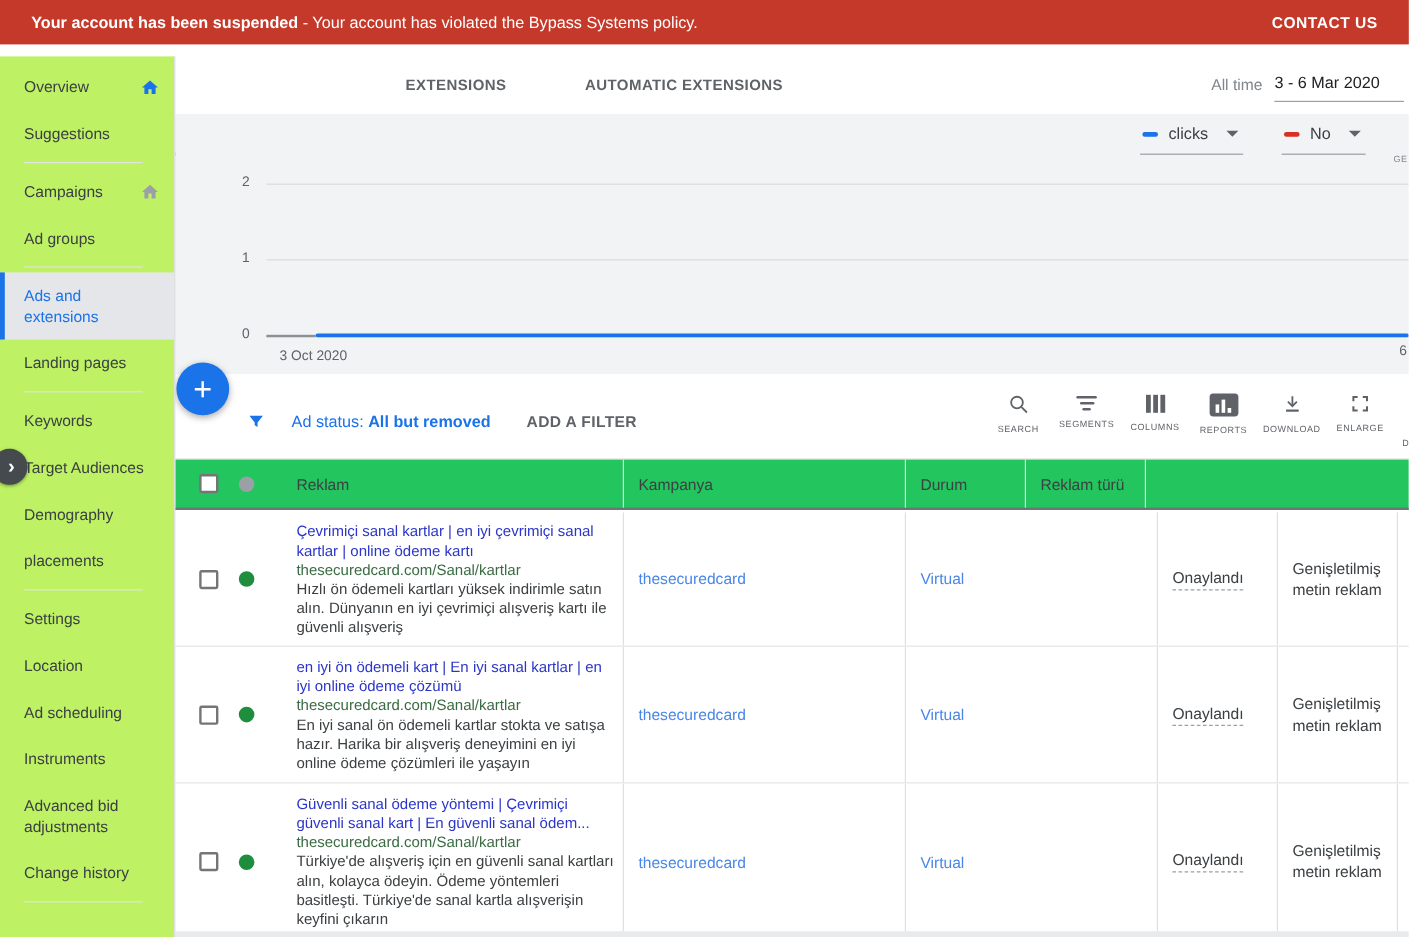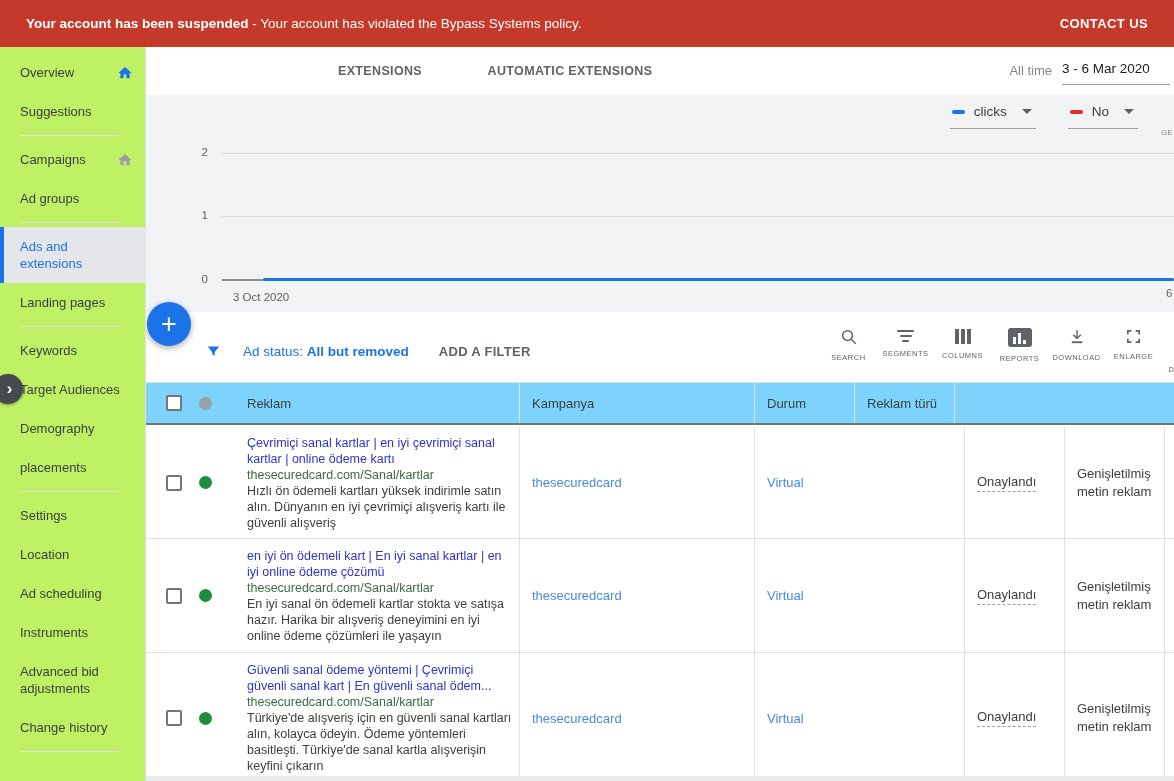--- a/index.html
+++ b/index.html
@@ -4,21 +4,21 @@
 <style>
   * { box-sizing: border-box; }
   html,body { margin:0; padding:0; }
   body {
     width:1174px; height:781px; position:relative; overflow:hidden;
     font-family:"Liberation Sans", sans-serif; background:#fff; color:#3c4043;
   }
 
   
   .banner {
-    position:absolute; top:0; left:0; right:0; height:47px;
+    position:absolute; top:0; left:0; right:0; height:37px;
     background:#c5392b; color:#fff; display:flex; align-items:center;
     justify-content:space-between; padding:0 26px; font-size:13.5px; z-index:20;
   }
   .banner .bold { font-weight:bold; }
   .banner .contact { font-weight:bold; font-size:13px; letter-spacing:.4px; cursor:pointer; }
 
   
   .sidebar {
     position:absolute; top:47px; left:0; bottom:0; width:146px;
     background:#bef264; border-right:1px solid #e0e0e0; padding-top:6px;
@@ -111,21 +111,21 @@
   .cols-bars { display:flex; gap:2px; align-items:flex-end; padding-top:1px; }
   .cols-bars i { display:block; width:4px; height:15px; background:#5f6368; }
   .reports-badge {
     width:24px; height:19px; background:#5f6368; border-radius:3px;
     display:flex; align-items:flex-end; justify-content:center; gap:2px; padding-bottom:3px;
   }
   .reports-badge i { display:block; width:3px; background:#fff; }
 
   
   .thead {
-    position:absolute; top:336px; left:0; right:0; height:42px; background:#7dd3fc;
+    position:absolute; top:336px; left:0; right:0; height:42px; background:#22c55e;
     border-bottom:2px solid #6f7479; display:flex; font-size:13px; color:#3c4043;
   }
   .rows { position:absolute; top:380px; left:0; right:0; }
   .trow { display:flex; border-bottom:1px solid #e0e0e0; background:#fff; }
   .r1 { height:112px; } .r2 { height:114px; } .r3 { height:131px; }
   .c { display:flex; align-items:center; border-right:1px solid #e0e0e0; }
   .c1 { width:374px; } .c2 { width:235px; padding-left:12px; } .c3 { width:210px; padding-left:12px; }
   .c4 { width:100px; padding-left:12px; } .c5 { width:100px; padding-left:12px; } .c6 { width:9px; border-right:none; }
   .checkbox { width:16px; height:16px; border:2px solid #757575; border-radius:2px; margin-left:20px; flex:0 0 auto; background:#fff; cursor:pointer; }
   .dot { width:13px; height:13px; border-radius:50%; margin-left:17px; flex:0 0 auto; }

